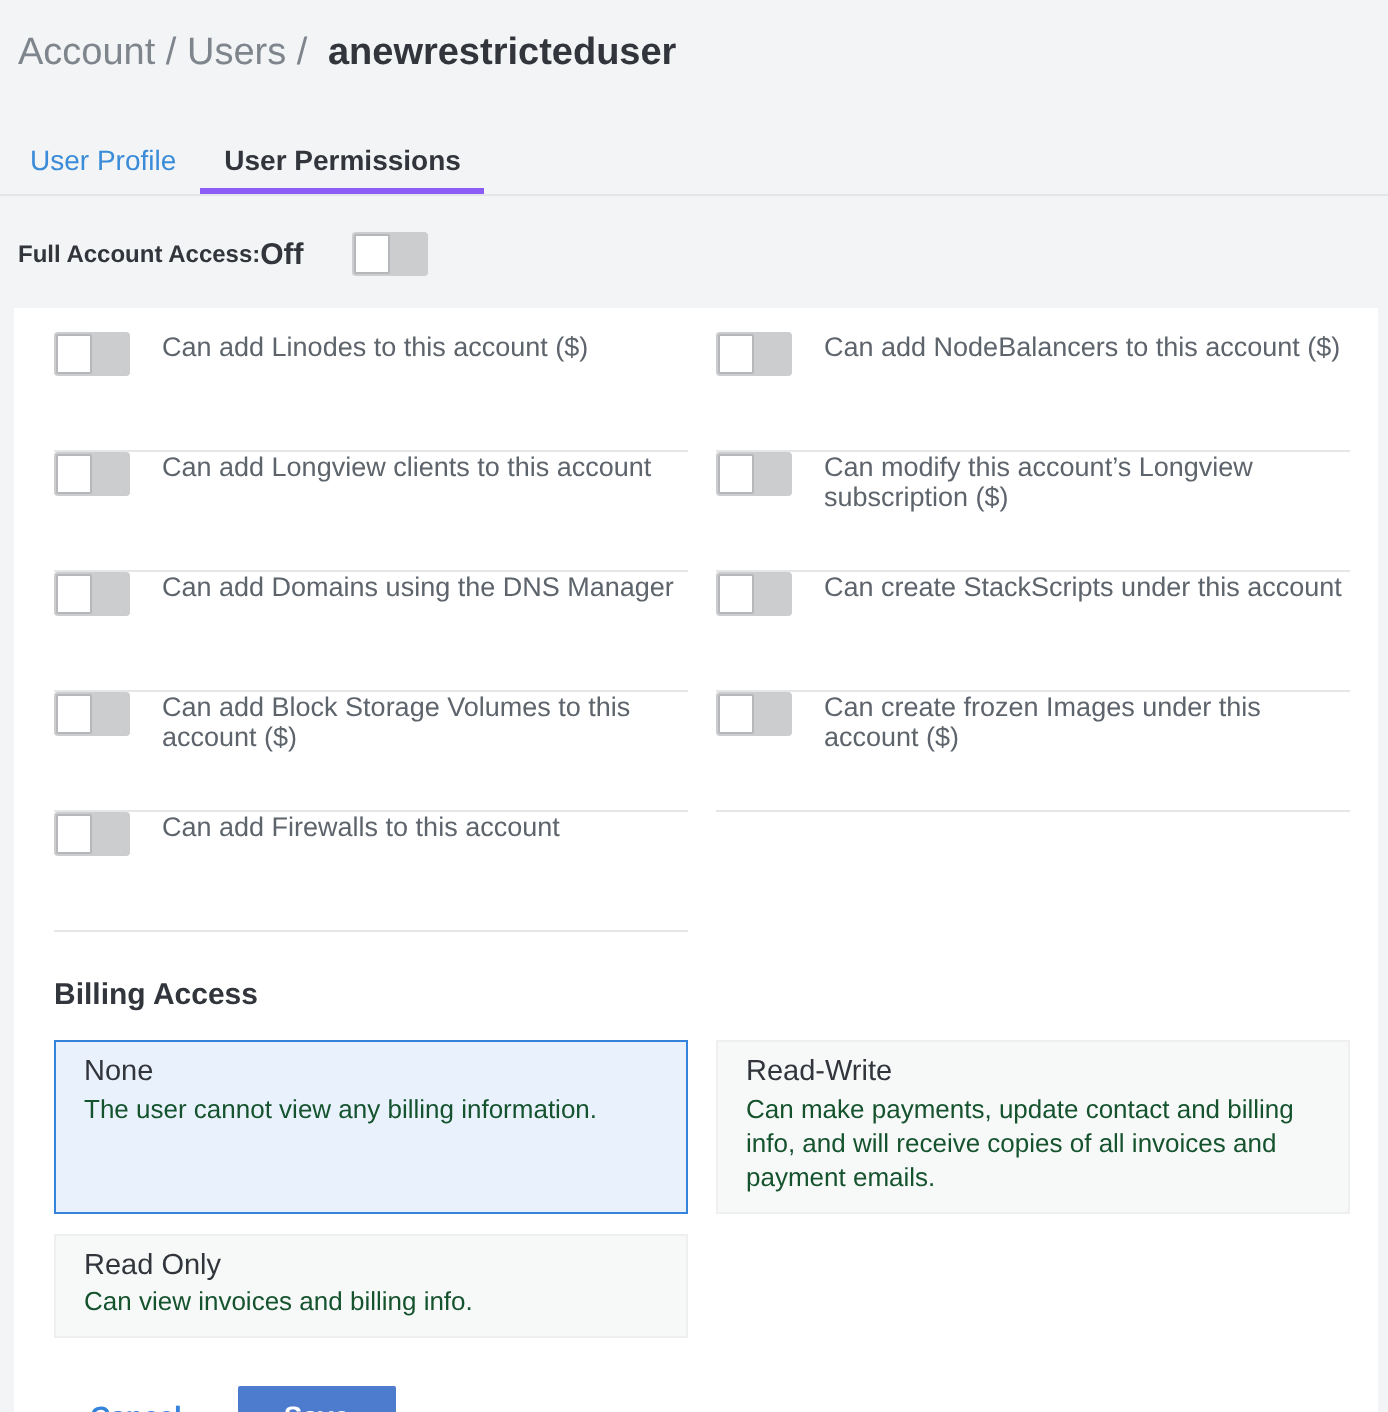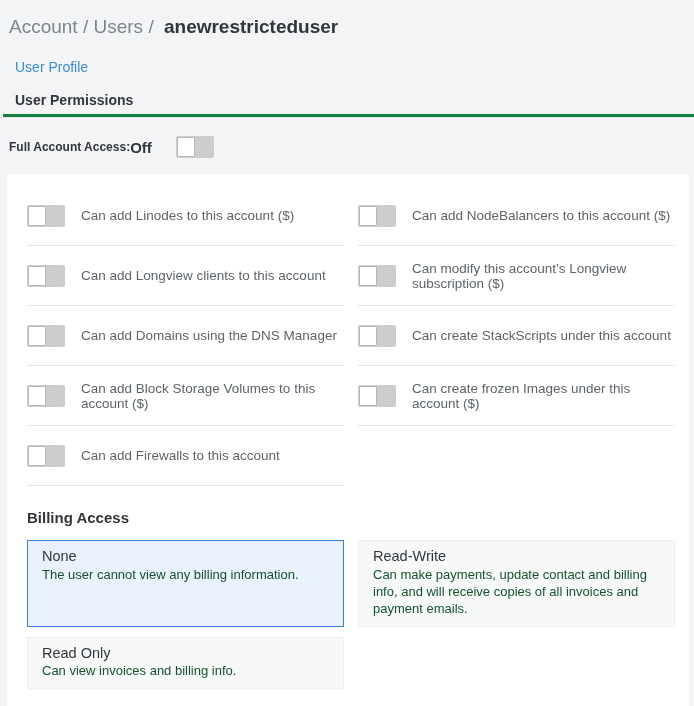--- a/index.html
+++ b/index.html
@@ -10,24 +10,24 @@
     font-family: "Liberation Sans", sans-serif;
     color: #32363c;
     overflow: hidden;
     font-size: 14px;
   }
   
   .breadcrumb { padding: 16px 0 0 9px; font-size: 19px; color: #7e858c; }
   .breadcrumb .crumb-prefix { color: #7e858c; }
   .breadcrumb .crumb-current { color: #32363c; font-weight: bold; margin-left: 5px; }
 
-  .tabs { display: flex; margin-top: 13px; border-bottom: 1px solid #e3e5e8; padding-left: 3px; flex-direction: column; }
+  .tabs { display: flex; margin-top: 26px; border-bottom: 1px solid #e3e5e8; padding-left: 3px; }
   .tab { padding: 8px 12px 9px 12px; font-size: 14px; cursor: pointer; }
   .tab.inactive { color: #3a8bd8; }
-  .tab.active { color: #32363c; font-weight: bold; border-bottom: 3px solid #15803d; padding-bottom: 6px; }
+  .tab.active { color: #32363c; font-weight: bold; border-bottom: 3px solid #8b5cf6; padding-bottom: 6px; }
 
   .faa-row { display: flex; align-items: center; padding: 18px 0 0 9px; }
   .faa-label { font-size: 12px; font-weight: bold; color: #32363c; }
   .faa-value { font-size: 15px; font-weight: bold; color: #32363c; margin-left: 0; }
   .faa-row .toggle { margin-left: 24px; }
 
   
   .toggle {
     position: relative; width: 38px; height: 22px;
     background: #cbcdce; border-radius: 2px; flex: none; cursor: pointer;
@@ -42,21 +42,21 @@
   .panel {
     margin: 16px 5px 0 7px;
     background: #ffffff;
     padding: 12px 14px 15px 20px;
     height: 569px;
   }
   .section-title { font-size: 15px; font-weight: bold; color: #32363c; margin: 0 0 4px 0; }
 
   .perm-grid { display: grid; grid-template-columns: 1fr 1fr; column-gap: 14px; }
   .perm-item {
-    height: 60px; display: flex; align-items: center; gap: 16px;
+    height: 60px; display: flex; align-items: flex-start; gap: 16px;
     border-bottom: 1px solid #e5e6e8;
   }
   .perm-label { font-size: 13.5px; color: #5d646b; }
 
   .billing-title { margin-top: 23px; }
   .billing-grid { display: grid; grid-template-columns: 1fr 1fr; column-gap: 14px; row-gap: 10px; margin-top: 14px; }
   .billing-card { padding: 6px 14px 8px 14px; cursor: pointer; }
   .billing-card.selected { background: #e9f1fc; border: 1px solid #3683dc; }
   .billing-card.unselected { background: #f7f8f8; border: 1px solid #efeff0; }
   .card-title { font-size: 14.5px; font-weight: normal; color: #32363c; line-height: 1.3; }

